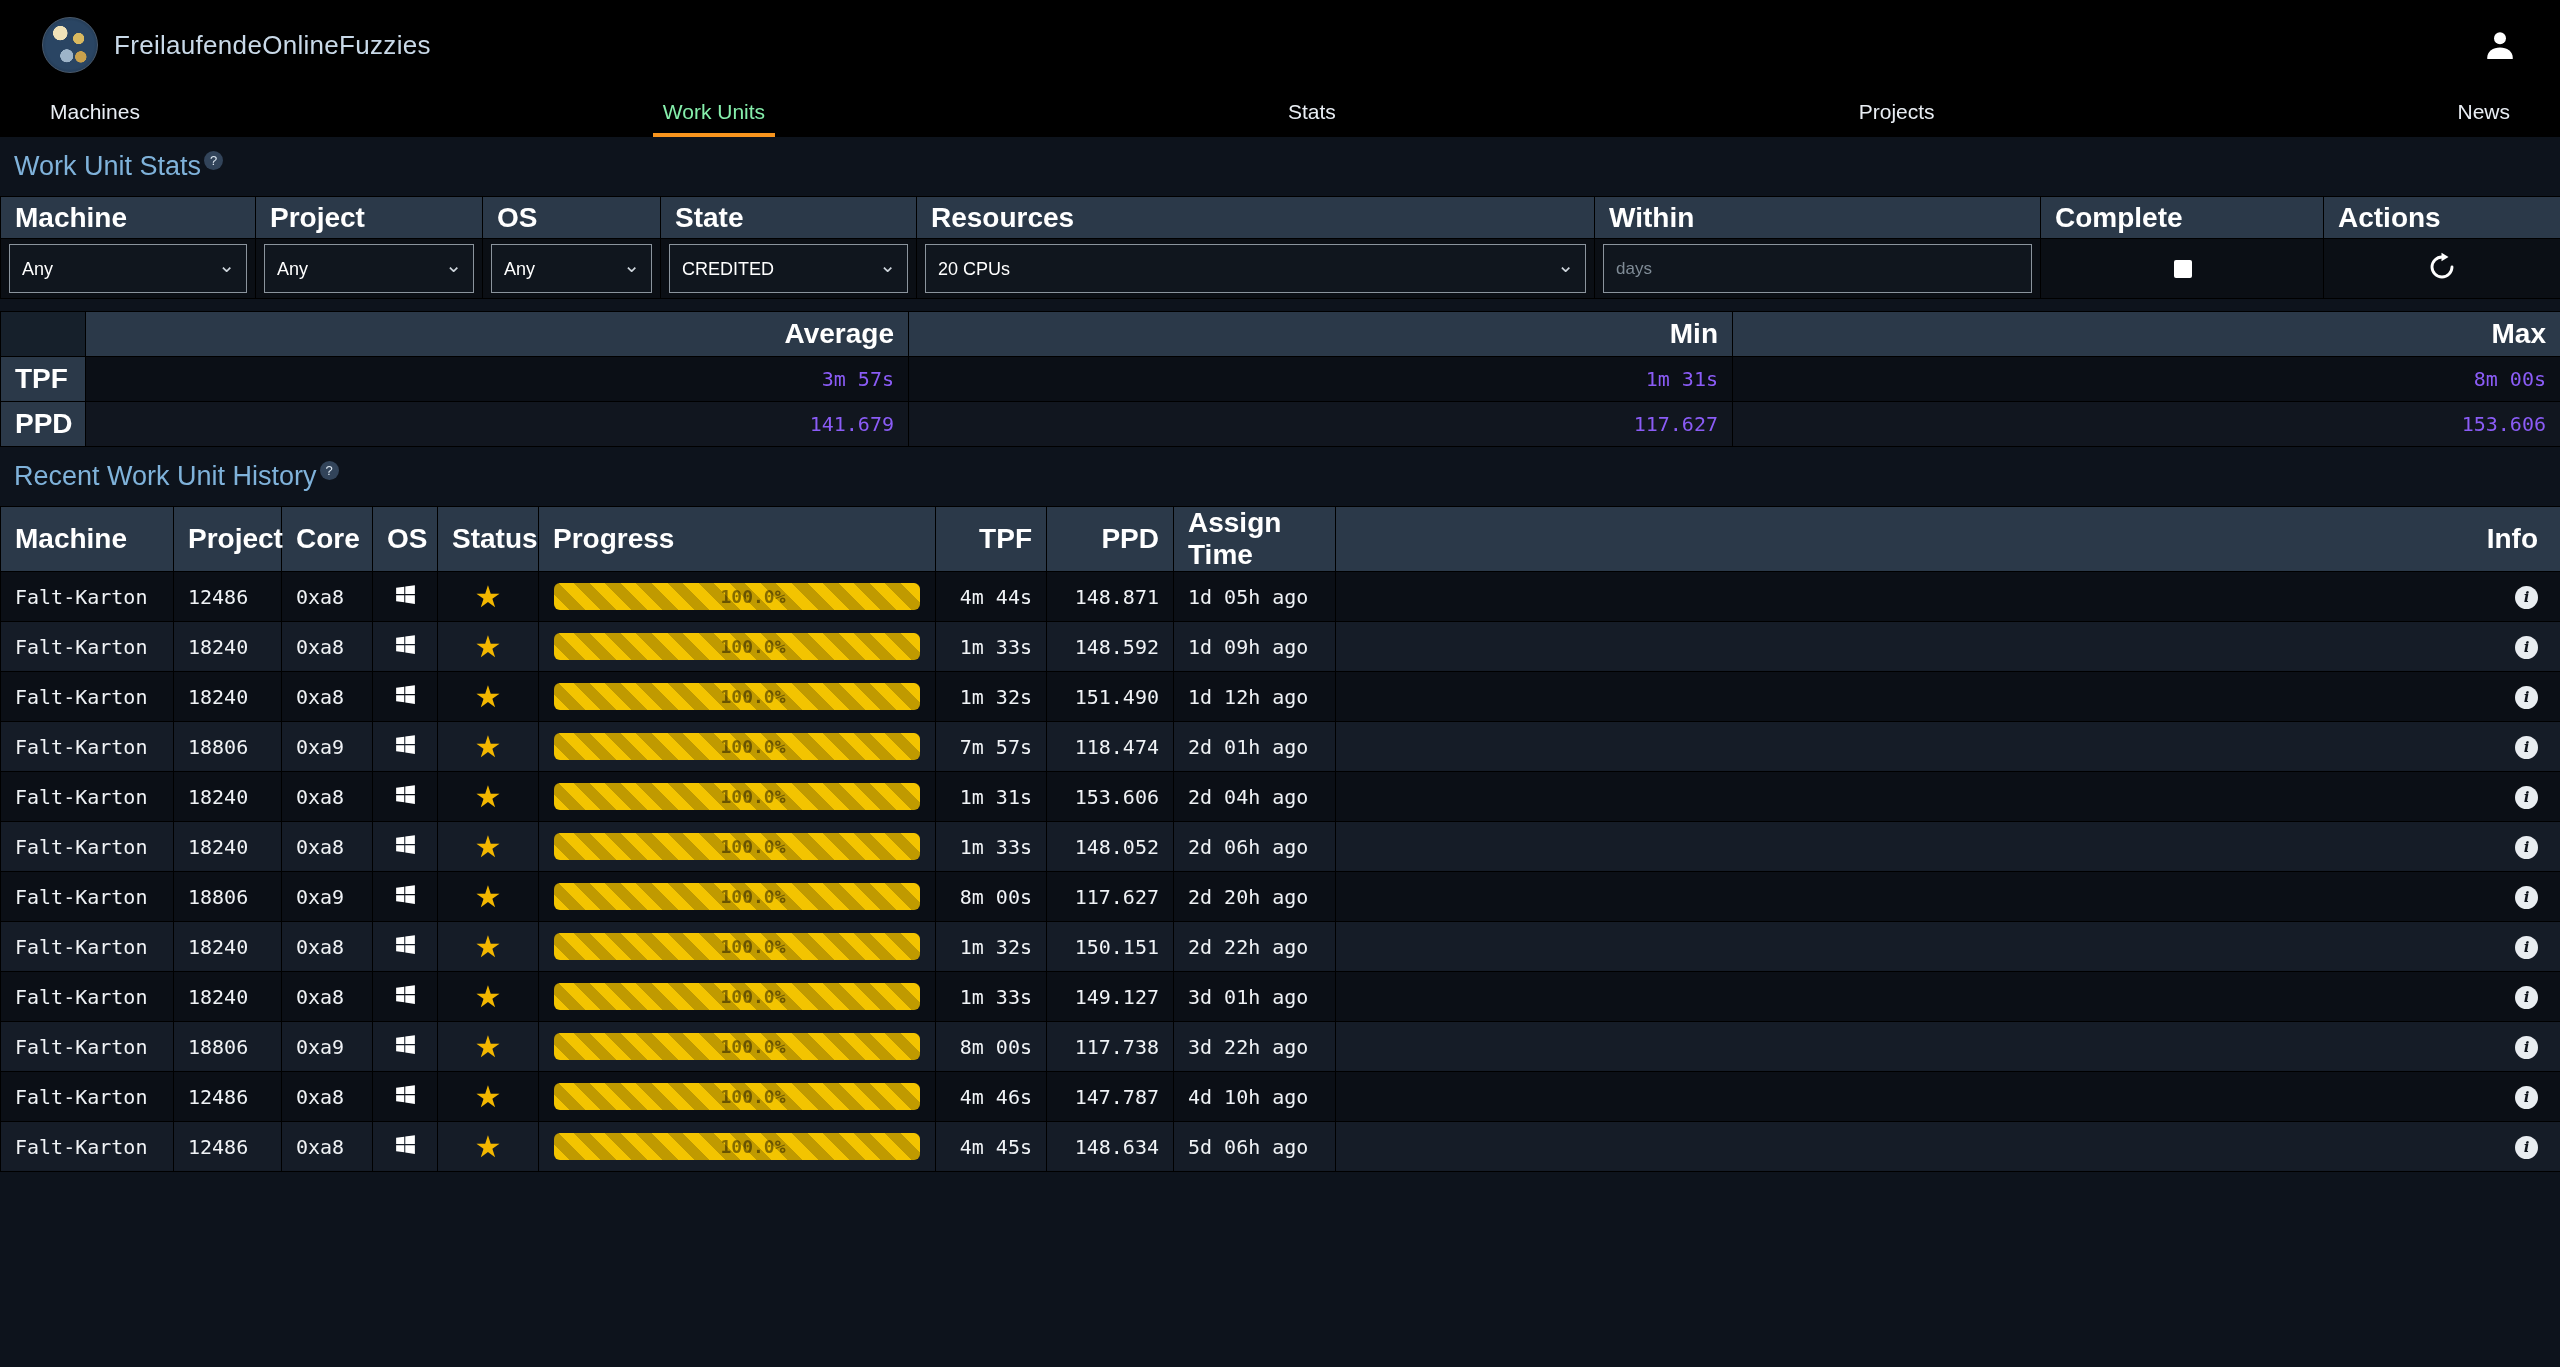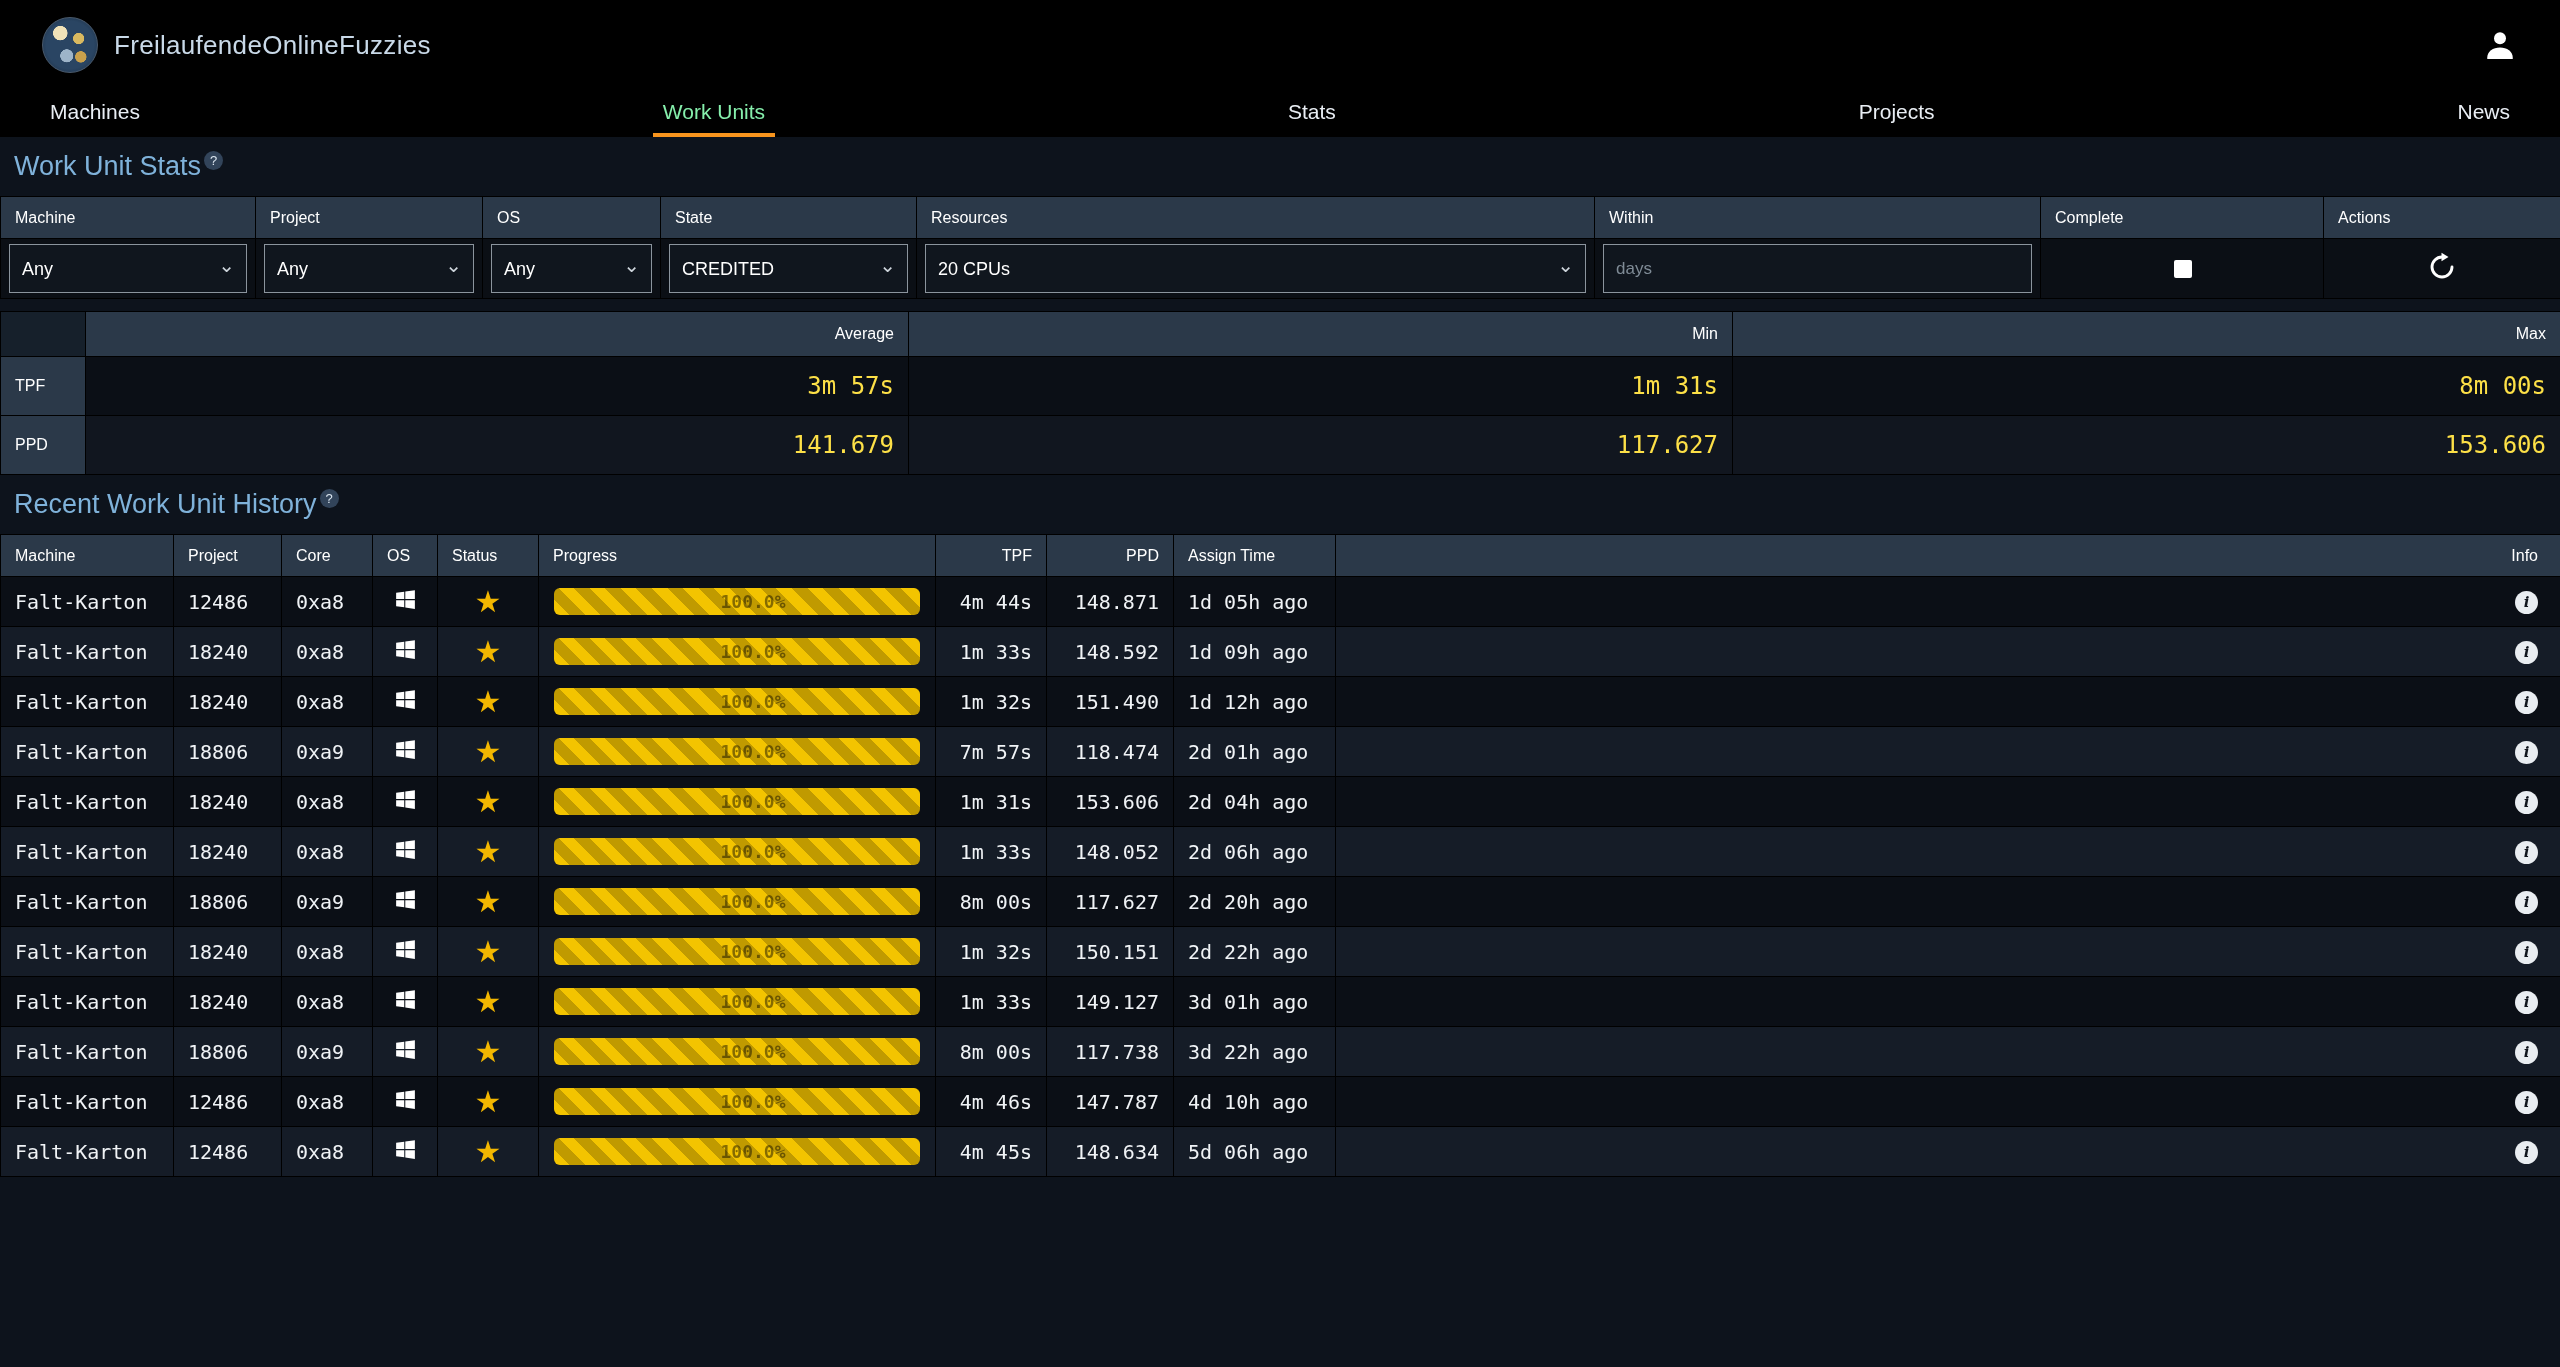--- a/index.html
+++ b/index.html
@@ -78,22 +78,22 @@
 
   
   table {
     border-collapse:collapse;
     table-layout:fixed;
     width:2560px;
   }
   th {
     background:#2b3949;
     color:#ffffff;
-    font-weight:400;
-    font-size:16px;
+    font-weight:700;
+    font-size:28px;
     text-align:left;
     padding:0 14px;
     height:42px;
     border:1px solid #000;
     font-family:"Liberation Sans", sans-serif;
   }
   td { border:1px solid #000; padding:0 14px; }
   .num { text-align:right; }
   .center { text-align:center; }
 
@@ -132,23 +132,23 @@
     vertical-align:middle;
     cursor:pointer;
   }
   .refresh-btn { display:inline-flex; align-items:center; justify-content:center; cursor:pointer; }
 
   
   .summary-table { margin-top:12px;border-radius:24px; }
   .summary-table th.corner { background:#16202b; }
   .summary-table th.rowlabel { text-align:left; }
   .summary-table td {
-    font-size:24px;
-    height:59px;
-    color:#fde047;
+    font-size:20px;
+    height:45px;
+    color:#8b5cf6;
   }
   .summary-table tbody tr:nth-child(odd) td { background:#0b0f16; }
   .summary-table tbody tr:nth-child(even) td { background:#11161f; }
   .summary-table thead th { height:45px; }
 
   
   .history-table td {
     height:50px;
     font-size:20px;
     color:#f0f3f6;

